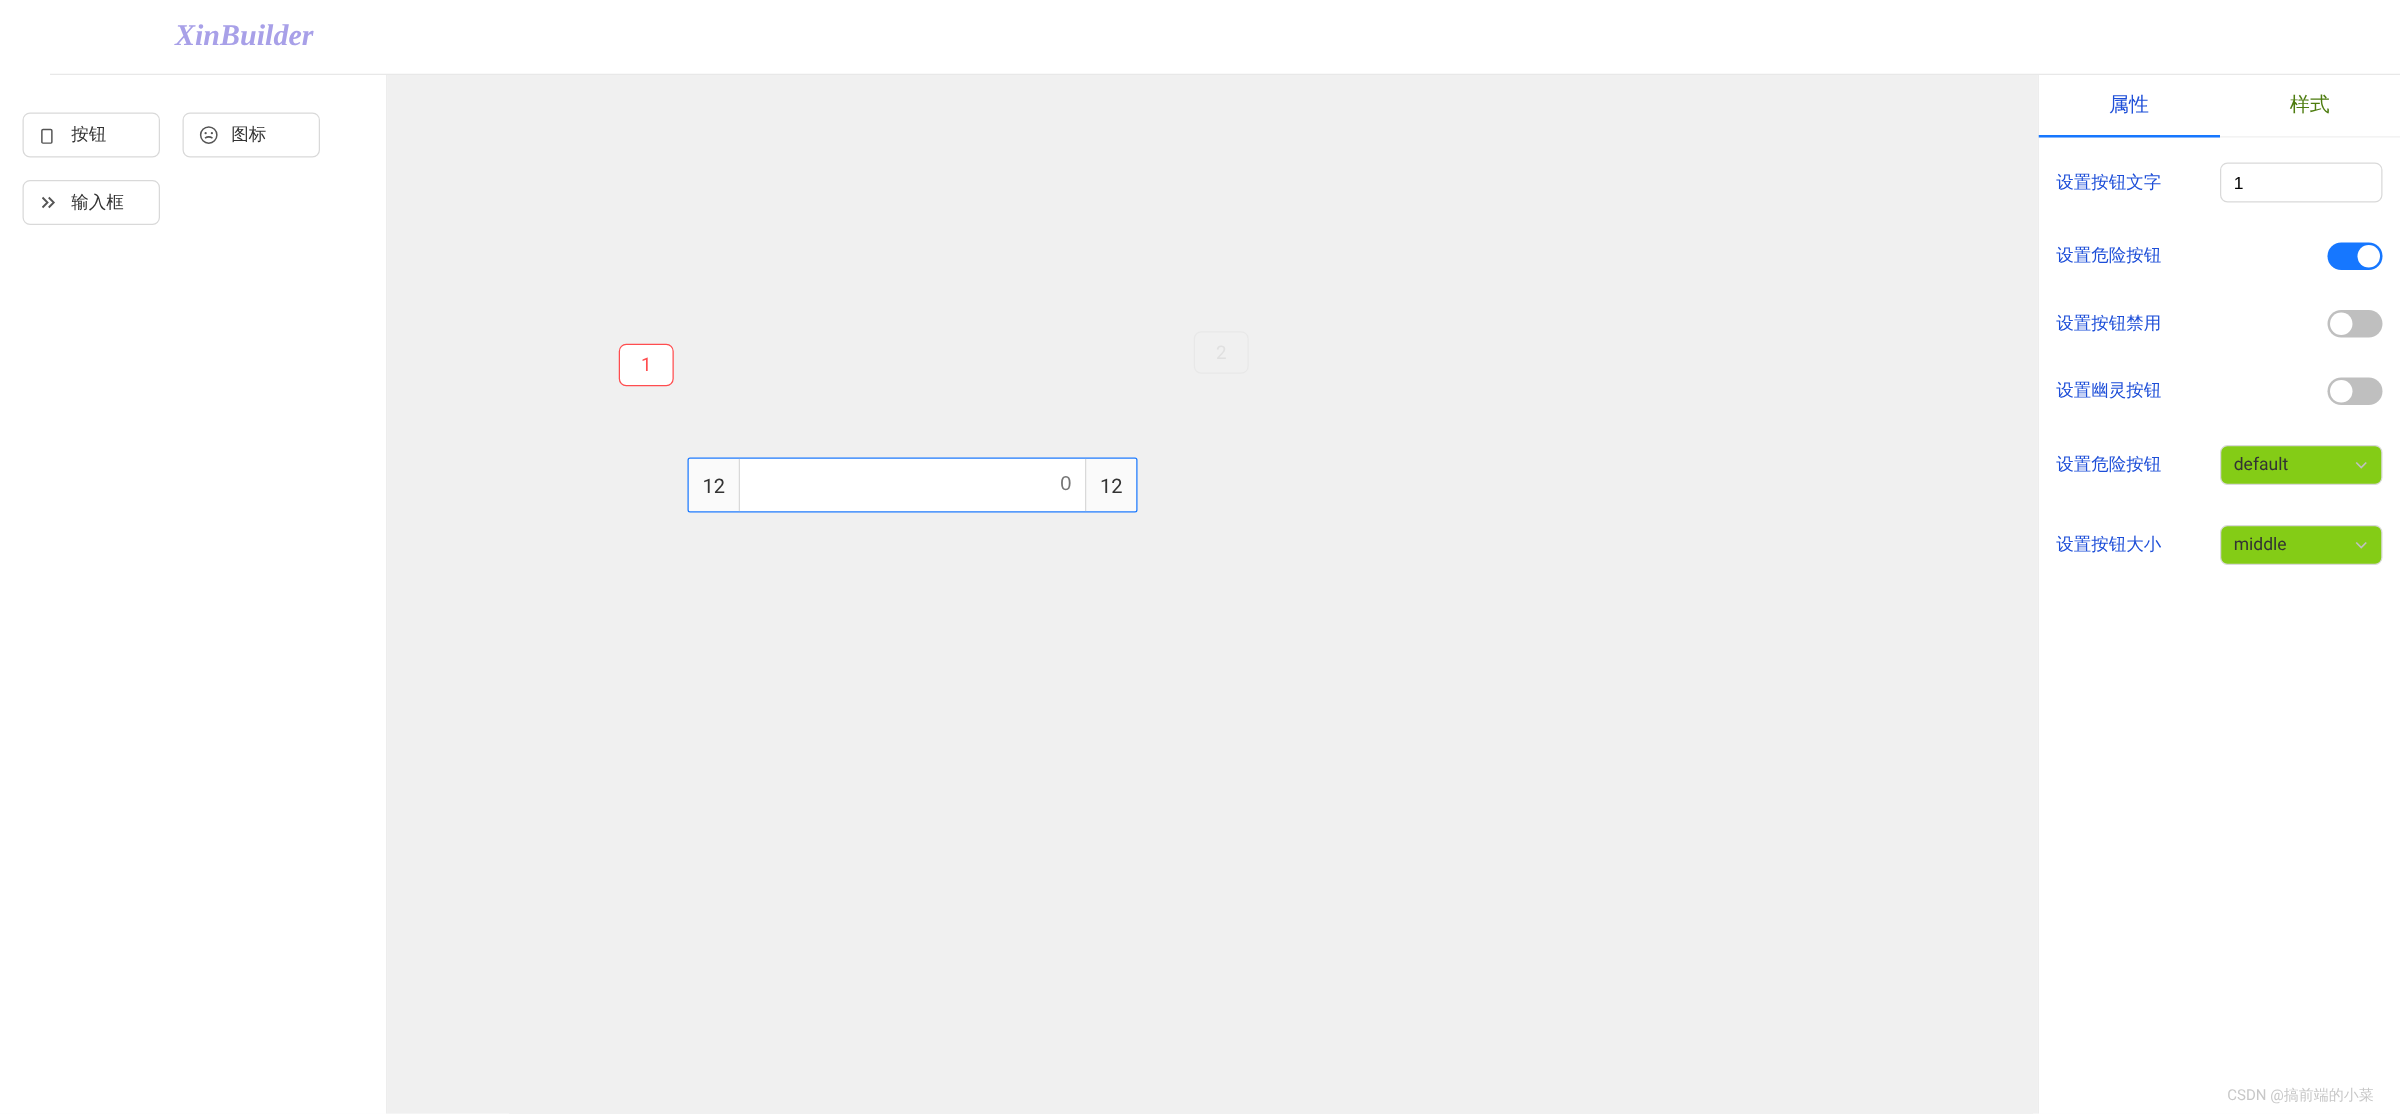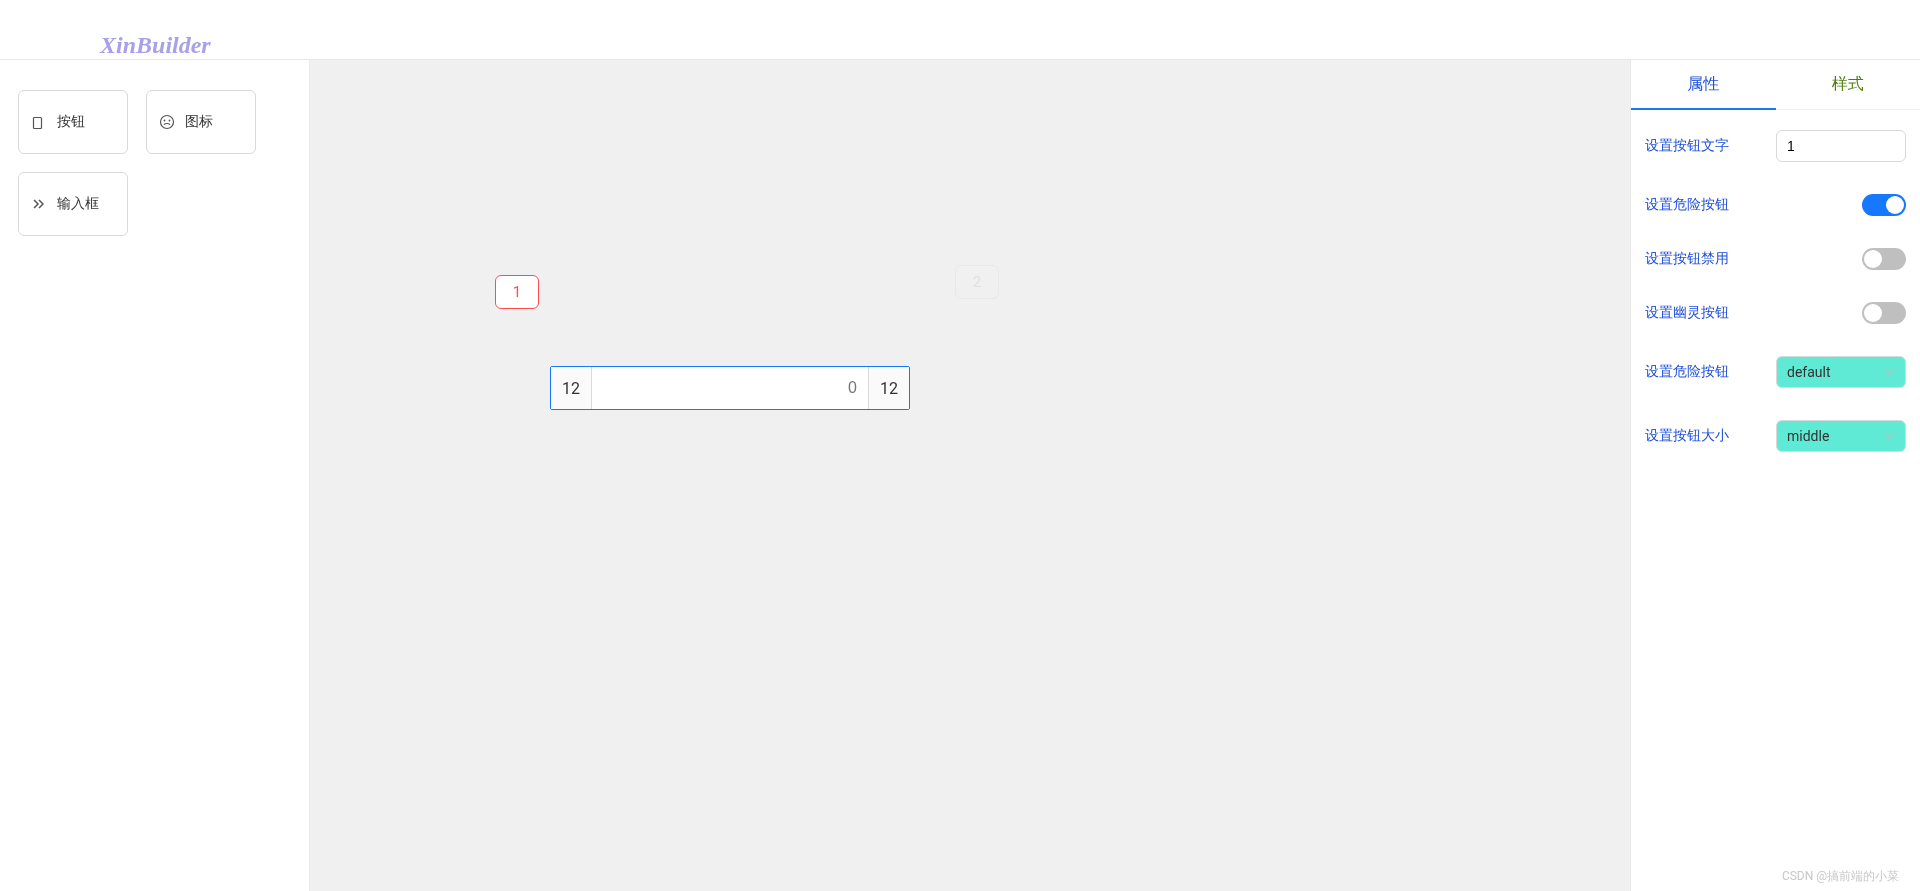--- a/index.html
+++ b/index.html
@@ -10,22 +10,23 @@
     body {
       font-family: -apple-system, BlinkMacSystemFont, "Segoe UI", Roboto, "Helvetica Neue", Arial, sans-serif;
       font-size: 14px;
       color: #333;
       background: #fff;
     }
     .header {
       height: 60px;
       border-bottom: 1px solid #e8e8e8;
       display: flex;
-      align-items: flex-end;
+      align-items: center;
       padding-left: 100px;
+      margin-left: 40px;
     }
     .logo {
       font-family: Georgia, "Times New Roman", serif;
       font-style: italic;
       font-weight: bold;
       font-size: 24px;
       color: #a8a0e8;
     }
     .main {
       display: flex;
@@ -62,21 +63,21 @@
       background: #1677ff;
     }
     .component-list {
       display: flex;
       flex-wrap: wrap;
       gap: 18px;
       padding: 30px 18px;
     }
     .component-card {
       width: 110px;
-      height: 64px;
+      height: 36px;
       border: 1px solid #d9d9d9;
       border-radius: 6px;
       display: flex;
       align-items: center;
       padding: 0 12px;
       gap: 10px;
       cursor: pointer;
       background: #fff;
     }
     .component-icon {
@@ -239,21 +240,21 @@
     .prop-select {
       width: 130px;
       height: 32px;
       border: 1px solid #d9d9d9;
       border-radius: 6px;
       padding: 0 10px;
       display: flex;
       align-items: center;
       justify-content: space-between;
       cursor: pointer;
-      background: #5eead4;
+      background: #84cc16;
       font-size: 14px;
     }
     .select-arrow {
       color: #bfbfbf;
       display: inline-flex;
     }
     .watermark {
       position: fixed;
       right: 21px;
       bottom: 6px;

